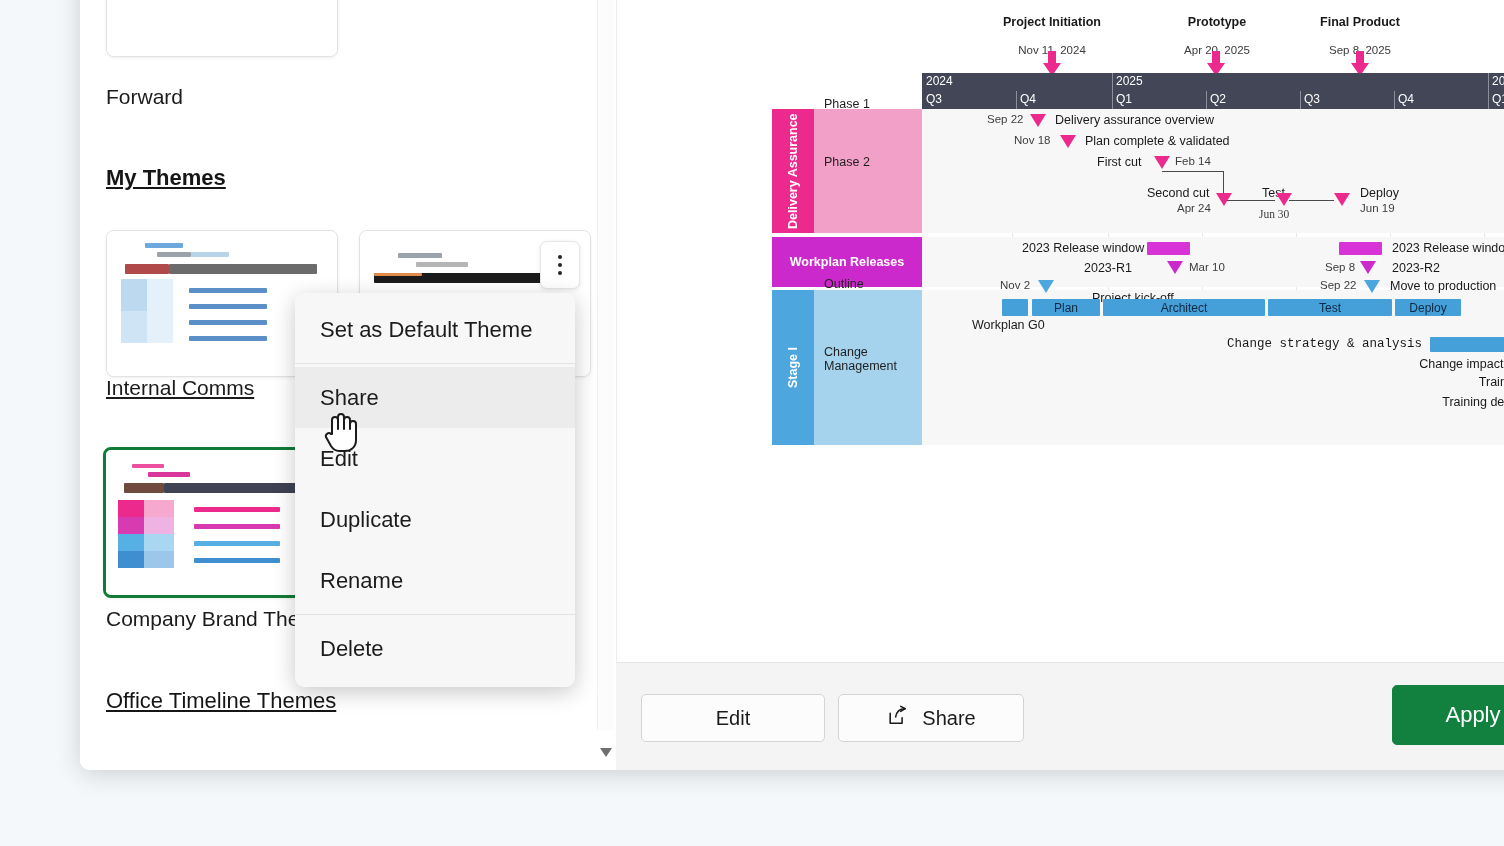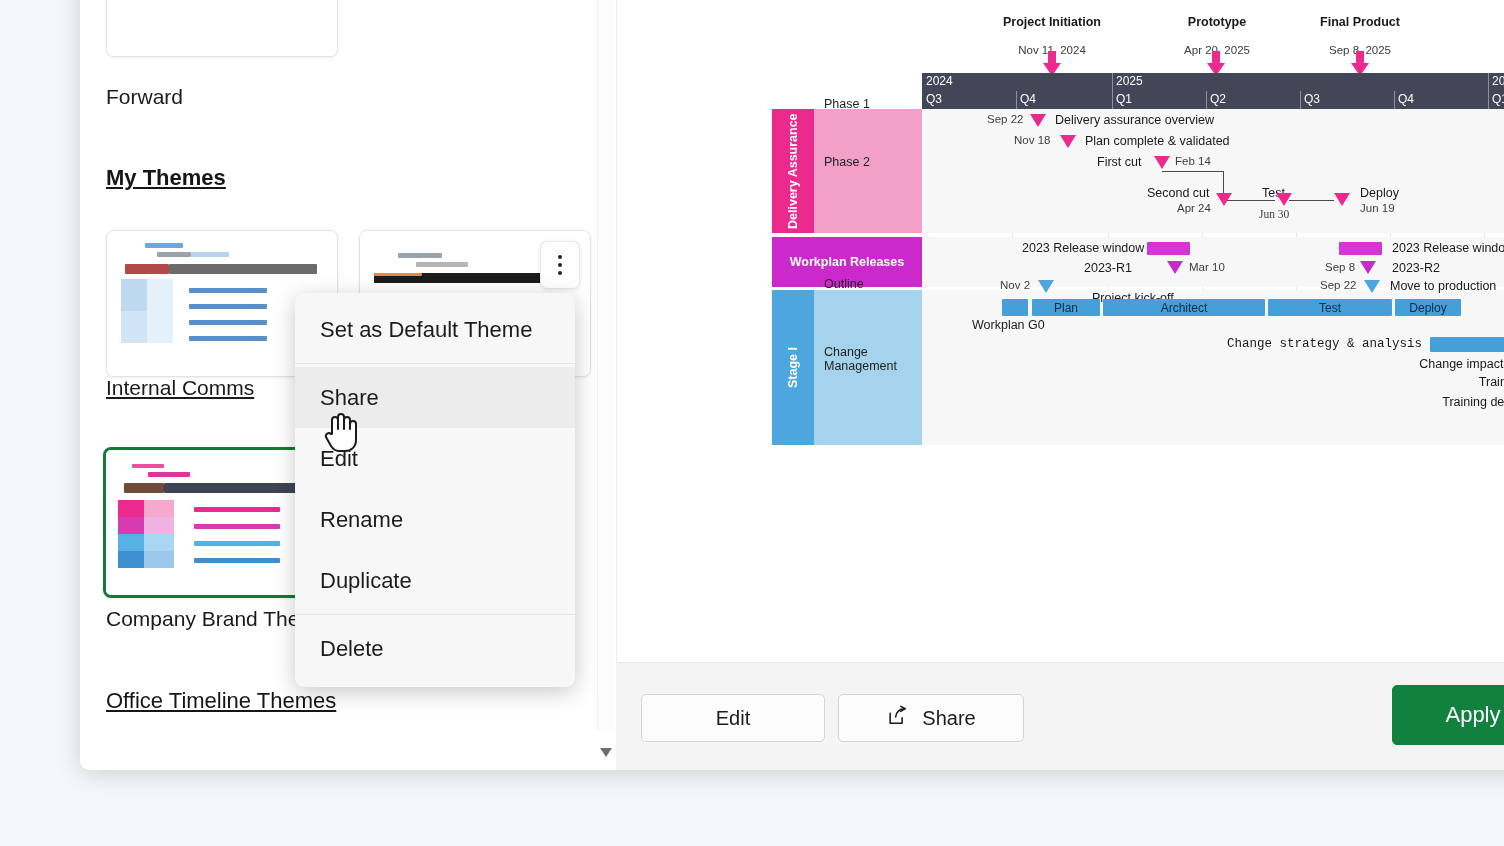--- a/index.html
+++ b/index.html
@@ -219,22 +219,22 @@
           <path d="M1 2 L13 2 L7 11 Z" fill="#6f6f6f"></path>
         </svg>
     </div>
   </div>
 
   <div id="ctx-menu">
     <div class="ctx-item">Set as Default Theme</div>
     <div class="ctx-sep"></div>
     <div class="ctx-item hl">Share</div>
     <div class="ctx-item">Edit</div>
+    <div class="ctx-item">Duplicate</div>
     <div class="ctx-item">Rename</div>
-    <div class="ctx-item">Duplicate</div>
     <div class="ctx-sep"></div>
     <div class="ctx-item">Delete</div>
   </div>
 
   <div id="preview">
     <div id="gantt">
 
       <div class="mstone-top" style="left:200px;top:0px;width:160px;">
         <div class="t">Project Initiation</div>
         <div class="d">Nov 11, 2024</div>

